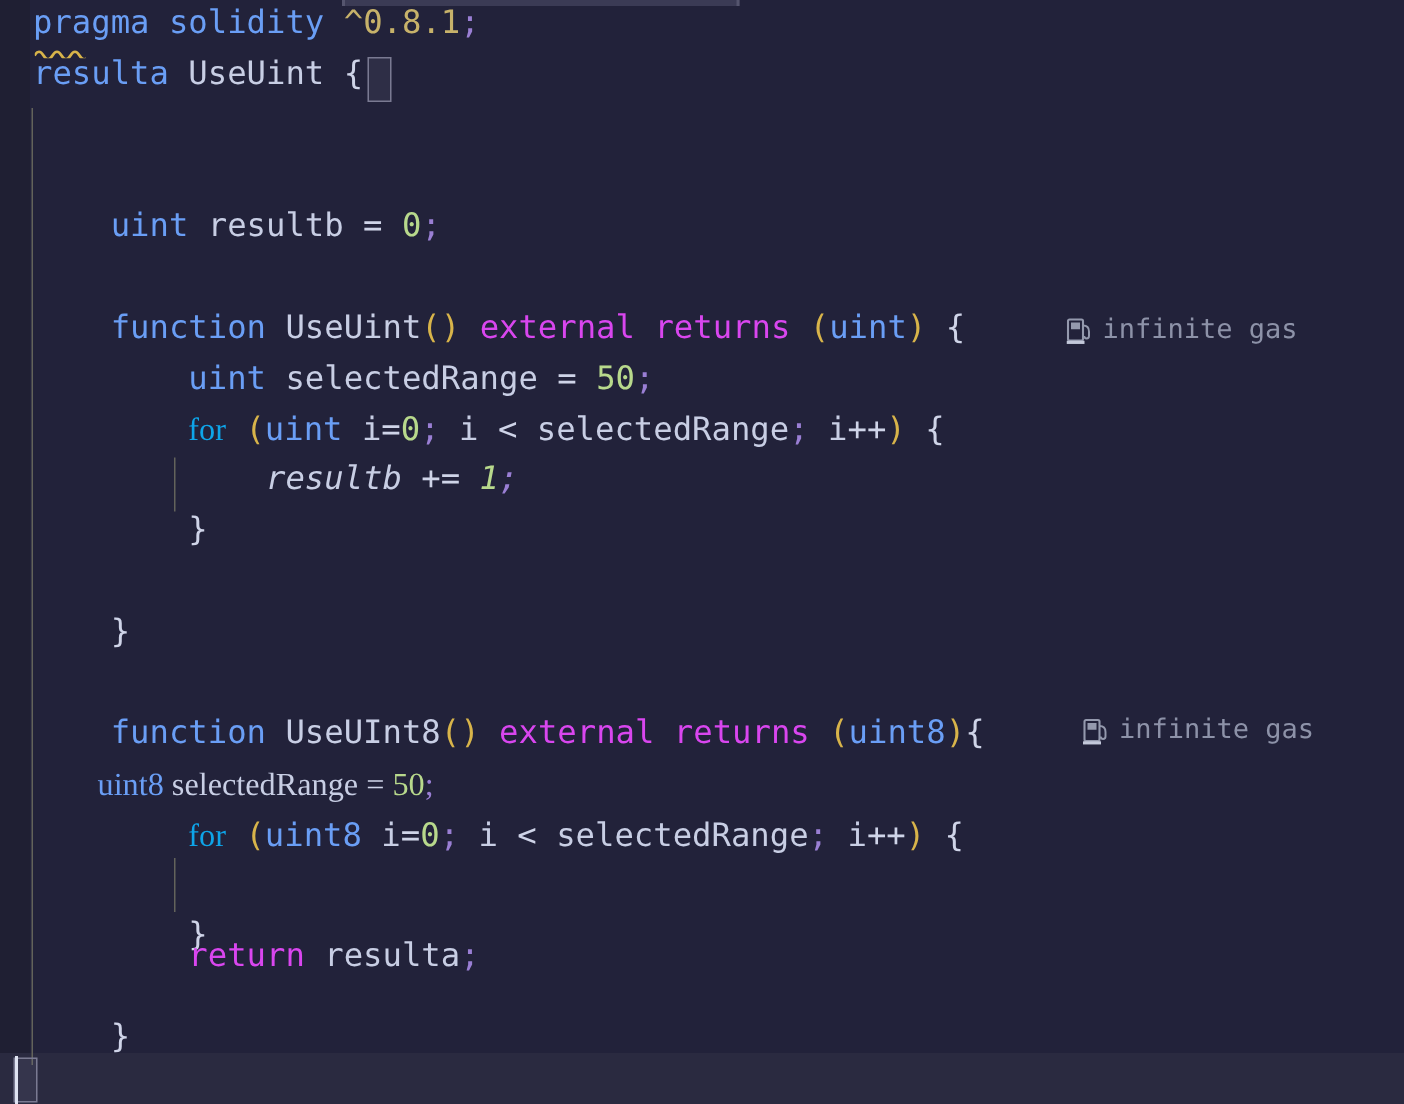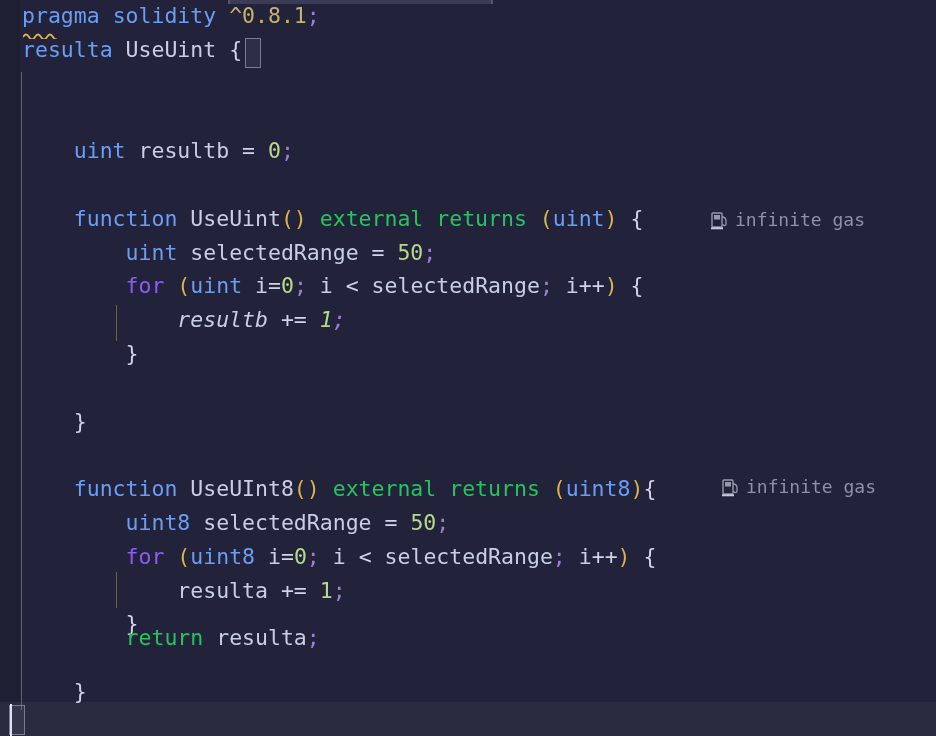--- a/index.html
+++ b/index.html
@@ -85,22 +85,22 @@
     height: 34px;
     line-height: 34px;
     font-size: 21.5px;
     letter-spacing: 0px;
     white-space: pre;
     color: #c5cbe3;
   }
 
   
   .kw      { color: #6a9ef5; }   
-  .kw-ctl  { color: #8b5cf6; }   
-  .kw-mod  { color: #22c55e; }   
+  .kw-ctl  { color: #0ea5e9; font-family: Liberation Serif, serif; }   
+  .kw-mod  { color: #d946ef; }   
   .typ     { color: #c8cee4; }   
   .num     { color: #b8d98c; }   
   .pct     { color: #cfd4e8; }   
   .paren   { color: #d8b44a; }   
   .semi    { color: #9a7fd4; }   
   .ver     { color: #c7b26a; }   
   .op      { color: #cfd4e8; }
 
   
   .bracket-match {
@@ -166,23 +166,22 @@
       <div class="line" style="top: 134.2px;"><span class="pct">    </span><span class="kw">uint</span><span class="pct"> </span><span class="typ">resultb</span><span class="op"> = </span><span class="num">0</span><span class="semi">;</span></div>
       <div class="line" style="top: 168px;">&nbsp;</div>
       <div class="line" style="top: 201.8px;"><span class="pct">    </span><span class="kw">function</span><span class="pct"> </span><span class="typ">UseUint</span><span class="paren">()</span><span class="pct"> </span><span class="kw-mod">external</span><span class="pct"> </span><span class="kw-mod">returns</span><span class="pct"> </span><span class="paren">(</span><span class="kw">uint</span><span class="paren">)</span><span class="pct"> {</span></div>
       <div class="line" style="top: 235.6px;"><span class="pct">        </span><span class="kw">uint</span><span class="pct"> </span><span class="typ">selectedRange</span><span class="op"> = </span><span class="num">50</span><span class="semi">;</span></div>
       <div class="line" style="top: 269.4px;"><span class="pct">        </span><span class="kw-ctl">for</span><span class="pct"> </span><span class="paren">(</span><span class="kw">uint</span><span class="pct"> </span><span class="typ">i</span><span class="op">=</span><span class="num">0</span><span class="semi">;</span><span class="pct"> </span><span class="typ">i</span><span class="op"> &lt; </span><span class="typ">selectedRange</span><span class="semi">;</span><span class="pct"> </span><span class="typ">i</span><span class="op">++</span><span class="paren">)</span><span class="pct"> {</span></div>
       <div class="line" style="top: 303.2px; font-style: italic;"><span class="pct">            </span><span class="typ">resultb</span><span class="op"> += </span><span class="num">1</span><span class="semi">;</span></div>
       <div class="line" style="top: 337px;"><span class="pct">        </span><span class="pct">}</span></div>
       <div class="line" style="top: 404.6px;"><span class="pct">    </span><span class="pct">}</span></div>
       <div class="line" style="top: 438.4px;">&nbsp;</div>
       <div class="line" style="top: 472.2px;"><span class="pct">    </span><span class="kw">function</span><span class="pct"> </span><span class="typ">UseUInt8</span><span class="paren">()</span><span class="pct"> </span><span class="kw-mod">external</span><span class="pct"> </span><span class="kw-mod">returns</span><span class="pct"> </span><span class="paren">(</span><span class="kw">uint8</span><span class="paren">)</span><span class="pct">{</span></div>
-      <div class="line" style="top: 506px;"><span class="pct">        </span><span class="kw">uint8</span><span class="pct"> </span><span class="typ">selectedRange</span><span class="op"> = </span><span class="num">50</span><span class="semi">;</span></div>
+      <div class="line" style="top: 506px; font-family: Liberation Serif, serif;"><span class="pct">        </span><span class="kw">uint8</span><span class="pct"> </span><span class="typ">selectedRange</span><span class="op"> = </span><span class="num">50</span><span class="semi">;</span></div>
       <div class="line" style="top: 539.8px;"><span class="pct">        </span><span class="kw-ctl">for</span><span class="pct"> </span><span class="paren">(</span><span class="kw">uint8</span><span class="pct"> </span><span class="typ">i</span><span class="op">=</span><span class="num">0</span><span class="semi">;</span><span class="pct"> </span><span class="typ">i</span><span class="op"> &lt; </span><span class="typ">selectedRange</span><span class="semi">;</span><span class="pct"> </span><span class="typ">i</span><span class="op">++</span><span class="paren">)</span><span class="pct"> {</span></div>
-      <div class="line" style="top: 573.6px;"><span class="pct">            </span><span class="typ">resulta</span><span class="op"> += </span><span class="num">1</span><span class="semi">;</span></div>
       <div class="line" style="top: 607.4px;"><span class="pct">        </span><span class="pct">}</span></div>
       <div class="line" style="top: 621px;"><span class="pct">        </span><span class="kw-mod">return</span><span class="pct"> </span><span class="typ">resulta</span><span class="semi">;</span></div>
       <div class="line" style="top: 675px;"><span class="pct">    </span><span class="pct">}</span></div>
       <div class="line" style="top: 708.8px;">&nbsp;</div>
     </div>
 
   <div class="bracket-match bm-open"></div>
   <div class="bracket-match bm-close"></div>
   <div class="caret"></div>
 

